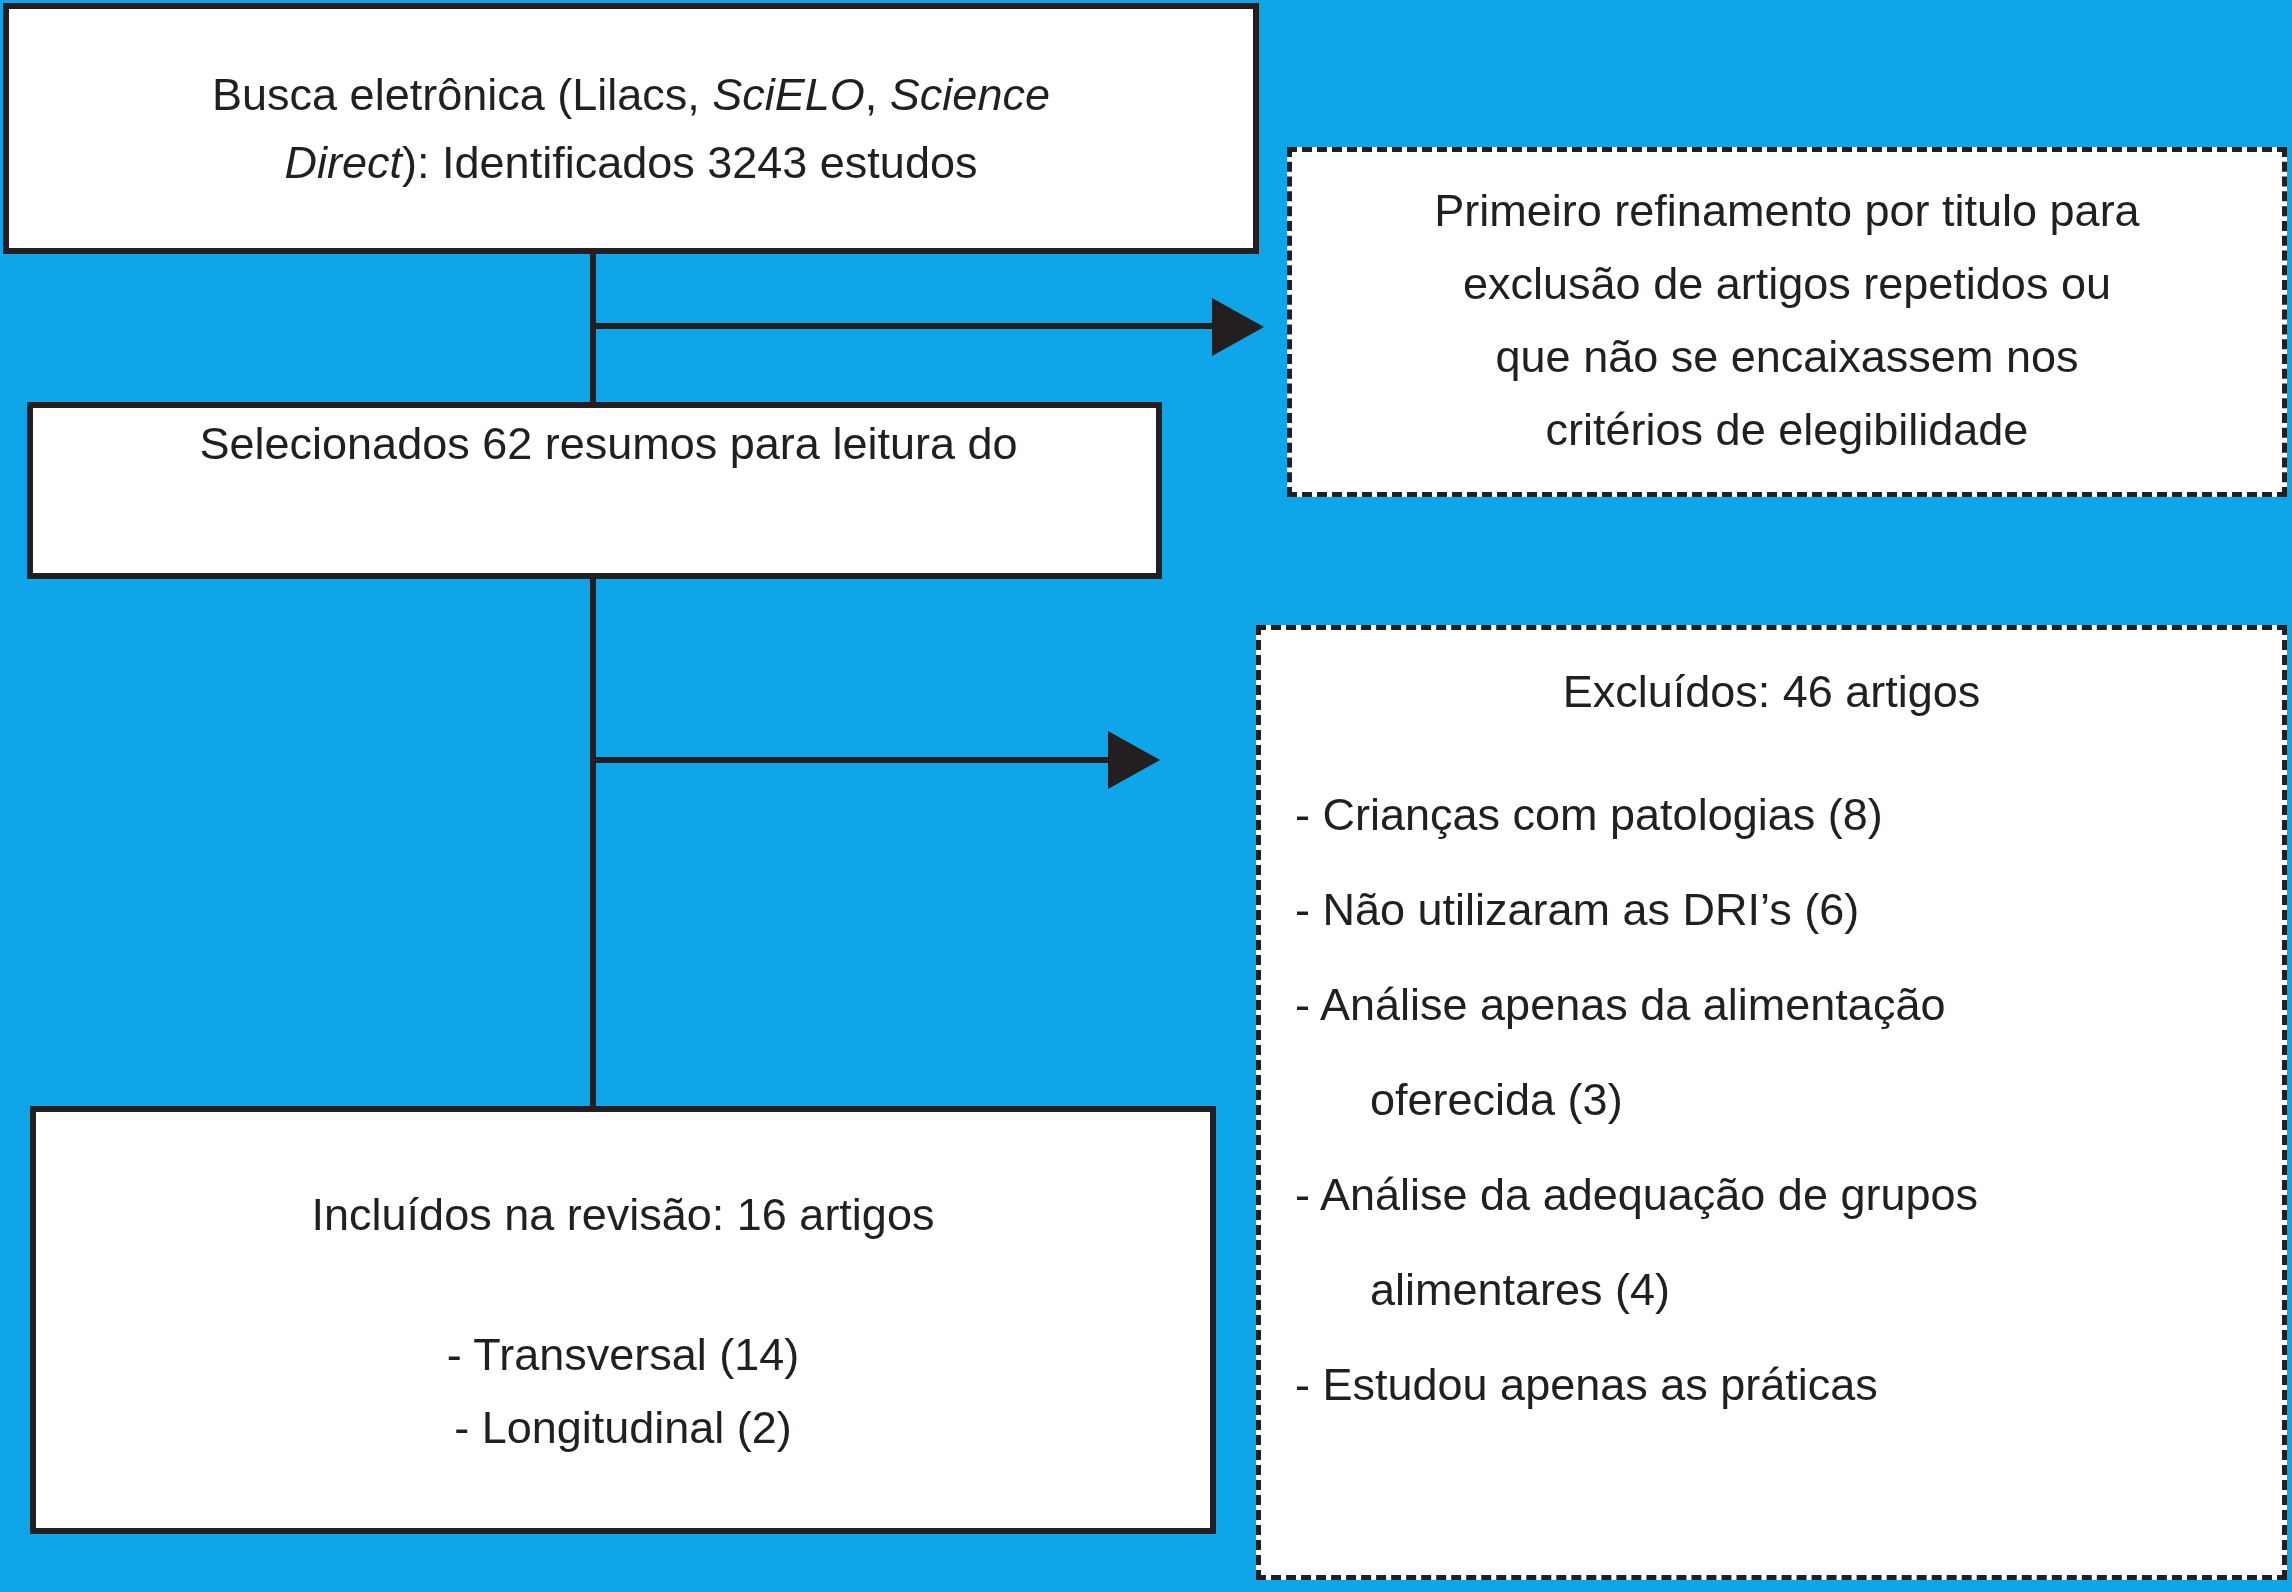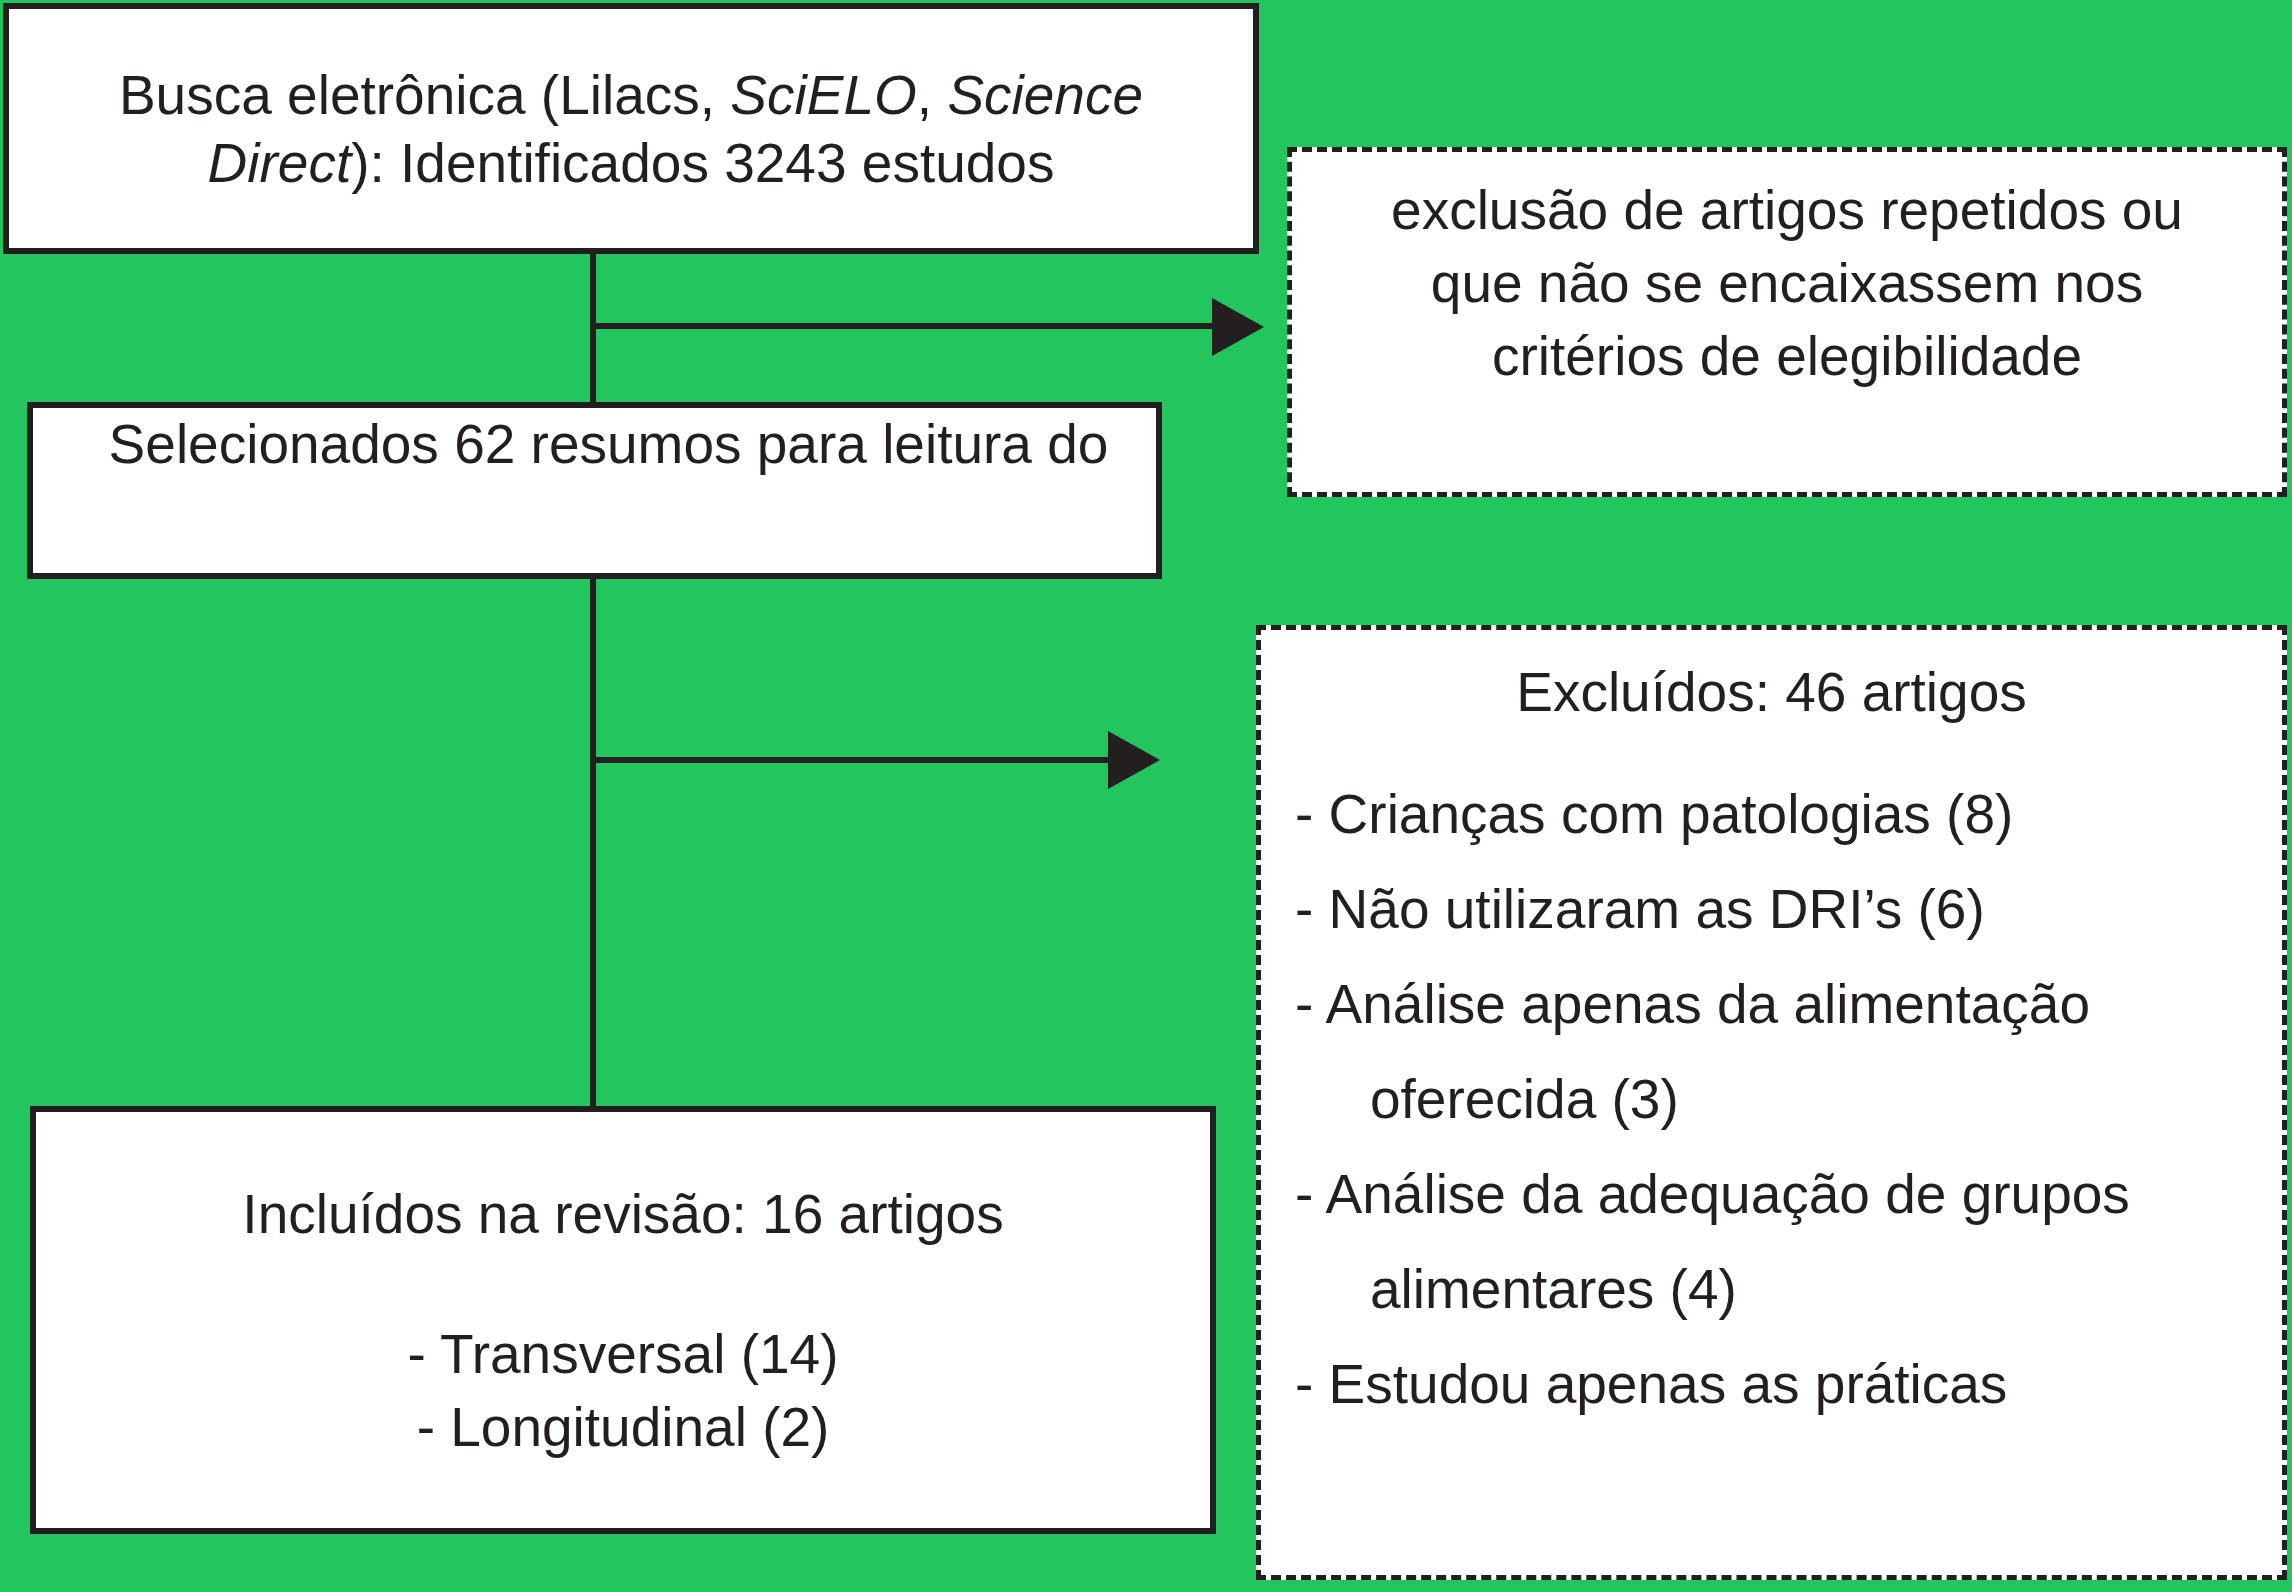--- a/index.html
+++ b/index.html
@@ -2,24 +2,24 @@
 <html><head>
 <meta charset="utf-8">
 <style>
   html, body { margin: 0; padding: 0; background: #ffffff; }
   :root { --ink: #231f20; }
 
   .canvas {
     position: relative;
     width: 2292px;
     height: 1592px;
-    background: #22c55e;
+    background: #0ea5e9;
     font-family: "Liberation Sans", sans-serif;
     color: var(--ink);
-    font-size: 55px;
+    font-size: 45px;
     overflow: hidden;
   }
 
   .box { position: absolute; box-sizing: border-box; background: #ffffff; }
   .solid  { border: 6px solid var(--ink); }
   .dashed { border: 5px dashed var(--ink); }
 
   .line { white-space: nowrap; }
   .it { font-style: italic; }
 
@@ -84,20 +84,21 @@
 <body>
 
 <div class="canvas">
 
   <div class="box solid" id="box-busca">
     <div class="line"><span>Busca eletrônica (Lilacs, </span><span class="it">SciELO</span><span>, </span><span class="it">Science</span></div>
     <div class="line"><span class="it">Direct</span><span>): Identificados 3243 estudos</span></div>
   </div>
 
   <div class="box dashed" id="box-refinamento">
+    <div class="line">Primeiro refinamento por titulo para</div>
     <div class="line">exclusão de artigos repetidos ou</div>
     <div class="line">que não se encaixassem nos</div>
     <div class="line">critérios de elegibilidade</div>
   </div>
 
   <div class="box solid" id="box-selecionados">
     <div class="line">Selecionados 62 resumos para leitura do</div>
   </div>
 
   <div class="box dashed" id="box-excluidos">

